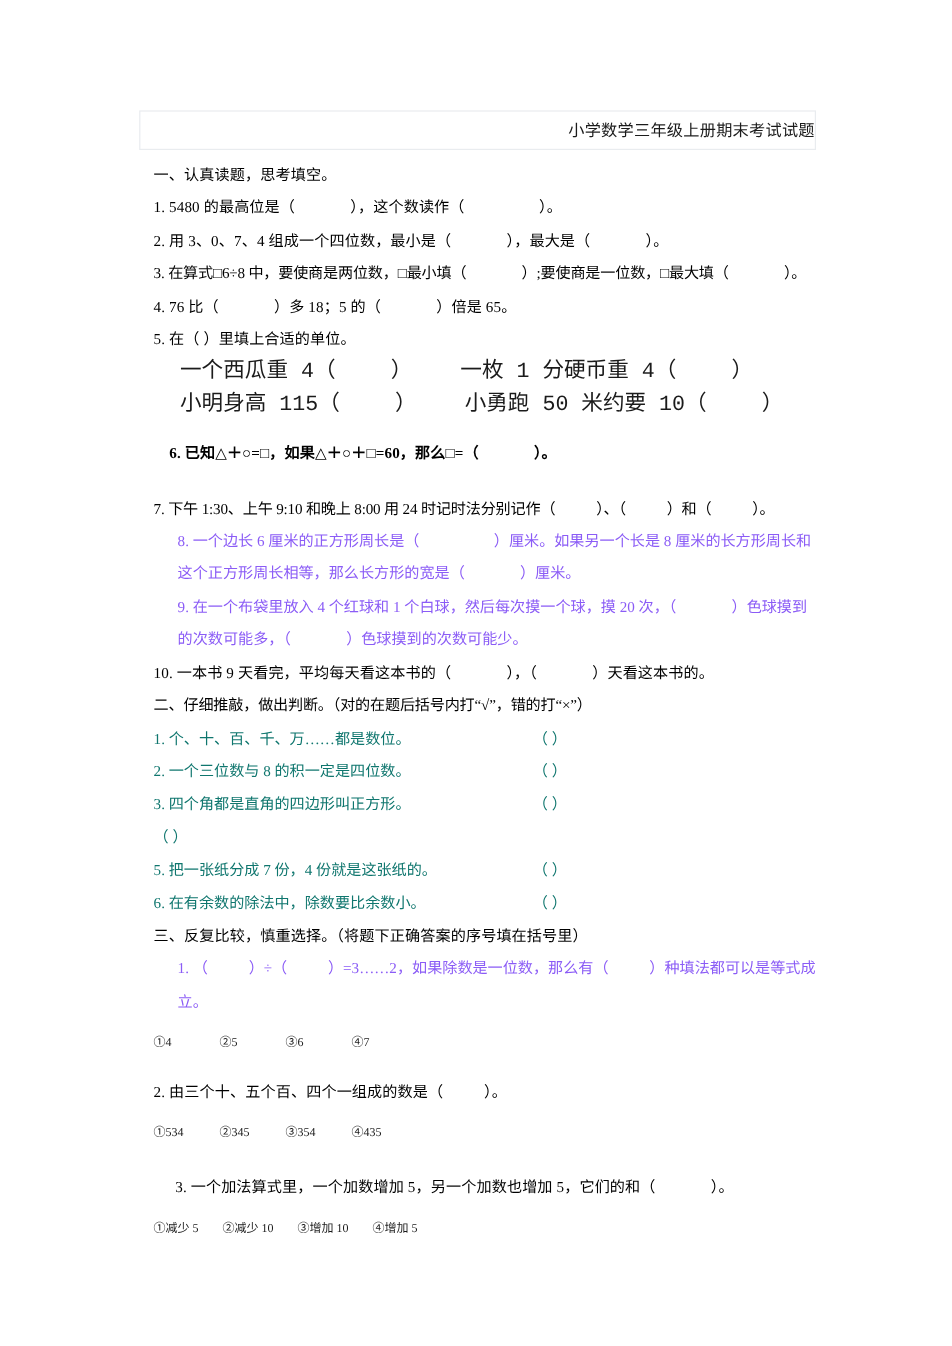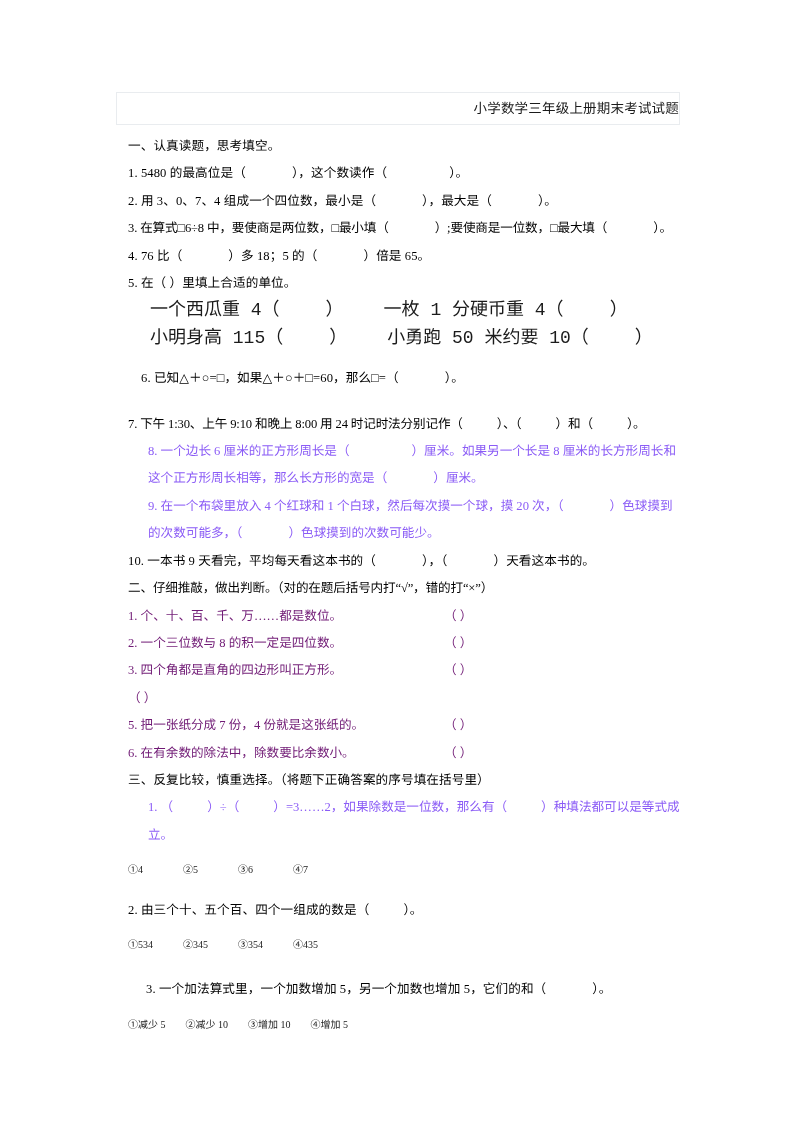--- a/index.html
+++ b/index.html
@@ -58,36 +58,37 @@
     letter-spacing: 0.1px;
   }
   .line.sec-head {
     letter-spacing: 0.1px;
   }
   .line.indent-1 {
     padding-left: 18px;
   }
   .line.indent-2 {
     padding-left: 13px;
+    font-weight: bold;
   }
   .line.tight {
     letter-spacing: -0.15px;
   }
   .spacer-sm { height: 13px; }
   .spacer-md { height: 18px; }
   .spacer-xs { height: 7px; }
   .blank-s { display: inline-block; width: 34px; }
   .blank-m { display: inline-block; width: 46px; }
   .blank-l { display: inline-block; width: 62px; }
   .judge-row {
     display: flex;
     align-items: baseline;
     font-size: 12.6px;
     line-height: 27.4px;
-    color: #701a75;
+    color: #0f766e;
     white-space: nowrap;
   }
   .judge-text { width: 316px; display: inline-block; }
   .judge-mark { display: inline-block; }
   .opt-row {
     font-size: 10px;
     line-height: 27.4px;
     color: #1b1b1b;
     white-space: nowrap;
   }

